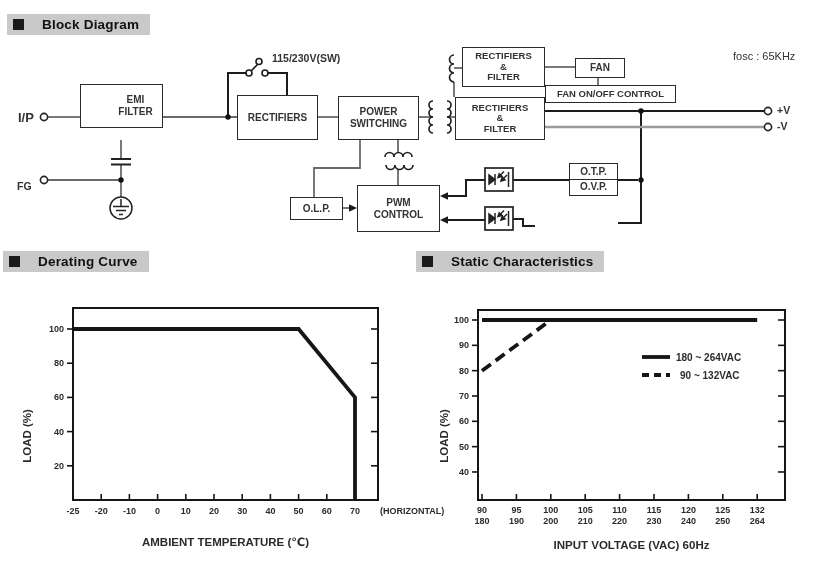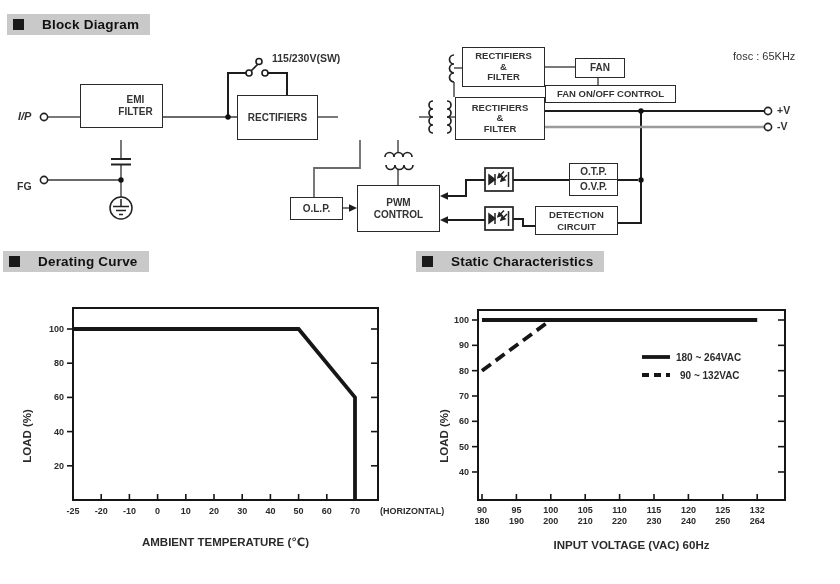--- a/index.html
+++ b/index.html
@@ -243,36 +243,36 @@
     <span>Derating Curve</span>
   </div>
   <div class="hdr" style="left:416px;top:251px;">
     <span class="sq"></span>
     <span>Static Characteristics</span>
   </div>
 
   <div class="bbox" style="left:80px;top:84px;width:83px;height:44px;padding-left:28px;">EMI
 FILTER</div>
   <div class="bbox" style="left:237px;top:95px;width:81px;height:45px;">RECTIFIERS</div>
+  <div class="bbox" style="left:338px;top:96px;width:81px;height:44px;">POWER
+SWITCHING</div>
   <div class="bbox small" style="left:462px;top:47px;width:83px;height:40px;line-height:1.1;">RECTIFIERS
 &amp;
 FILTER</div>
   <div class="bbox" style="left:575px;top:58px;width:50px;height:20px;">FAN</div>
   <div class="bbox small" style="left:545px;top:85px;width:131px;height:18px;">FAN ON/OFF CONTROL</div>
   <div class="bbox small" style="left:455px;top:97px;width:90px;height:43px;line-height:1.1;">RECTIFIERS
 &amp;
 FILTER</div>
   <div class="bbox" style="left:290px;top:197px;width:53px;height:23px;">O.L.P.</div>
   <div class="bbox" style="left:357px;top:185px;width:83px;height:47px;">PWM
 CONTROL</div>
   <div class="bbox" style="left:569px;top:163px;width:49px;height:17px;">O.T.P.</div>
   <div class="bbox" style="left:569px;top:178.5px;width:49px;height:17px;">O.V.P.</div>
-  <div class="bbox small" style="left:535px;top:206px;width:83px;height:29px;">DETECTION
-CIRCUIT</div>
-
-  <div class="lbl" style="left:18px;top:110px;font-size:11px;font-style:italic;">I/P</div>
+
+  <div class="lbl" style="left:18px;top:110px;font-size:13px;">I/P</div>
   <div class="lbl" style="left:17px;top:173px;font-size:10.5px;margin-top:7px;">FG</div>
   <div class="lbl" style="left:777px;top:104px;font-size:10.5px;">+V</div>
   <div class="lbl" style="left:777px;top:120px;font-size:10.5px;">-V</div>
   <div class="lbl" style="left:272px;top:52px;font-size:10.5px;font-weight:600;">115/230V(SW)</div>
   <div class="lbl" style="left:733px;top:50px;font-size:11px;font-weight:400;">fosc : 65KHz</div>
 
 </div>
 
 </body></html>

